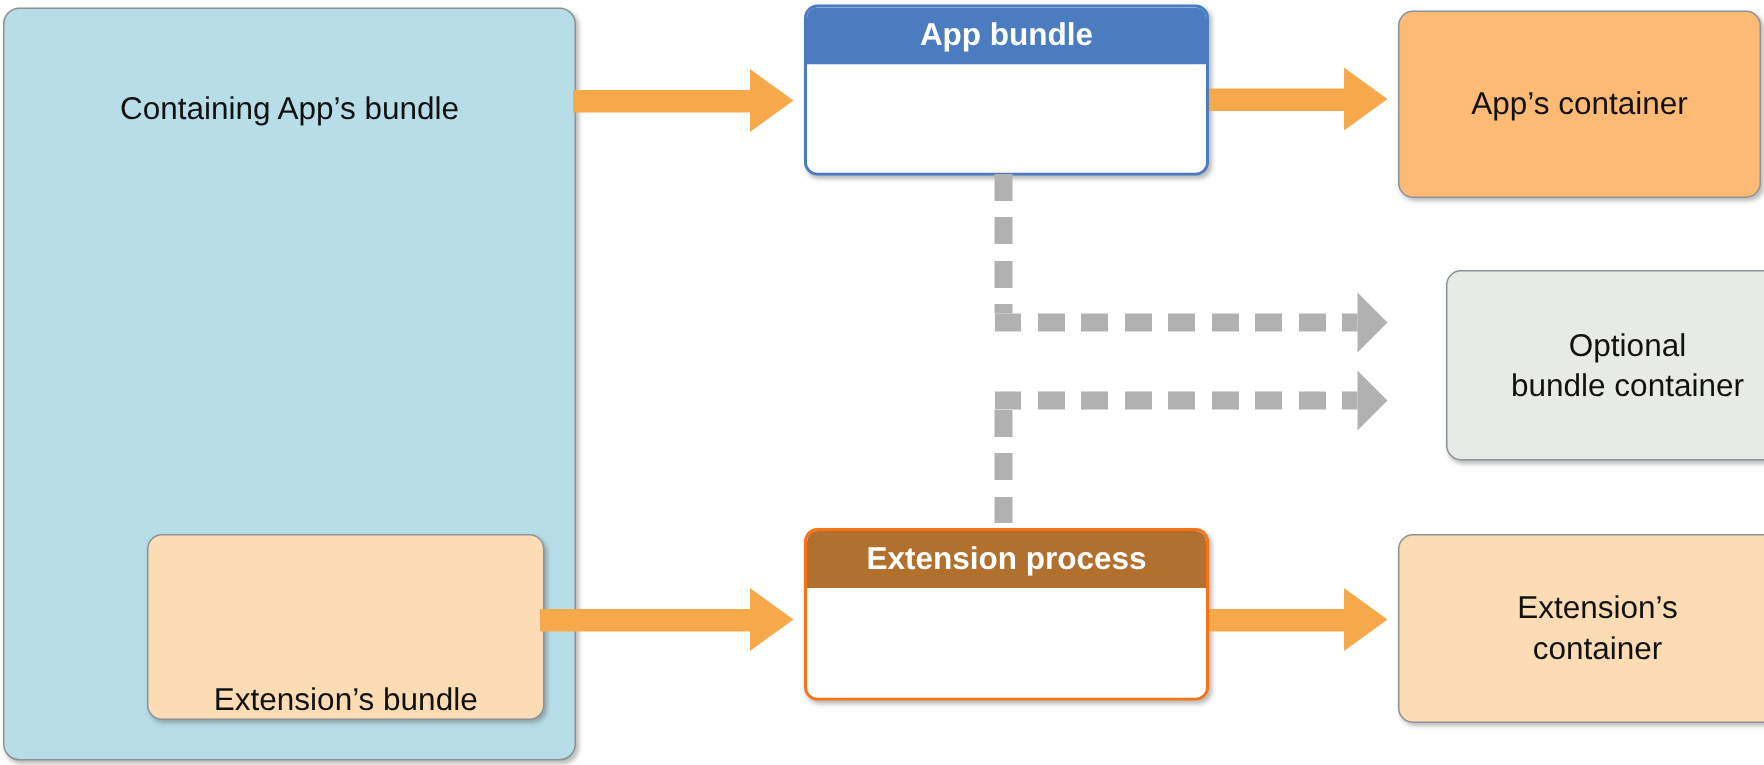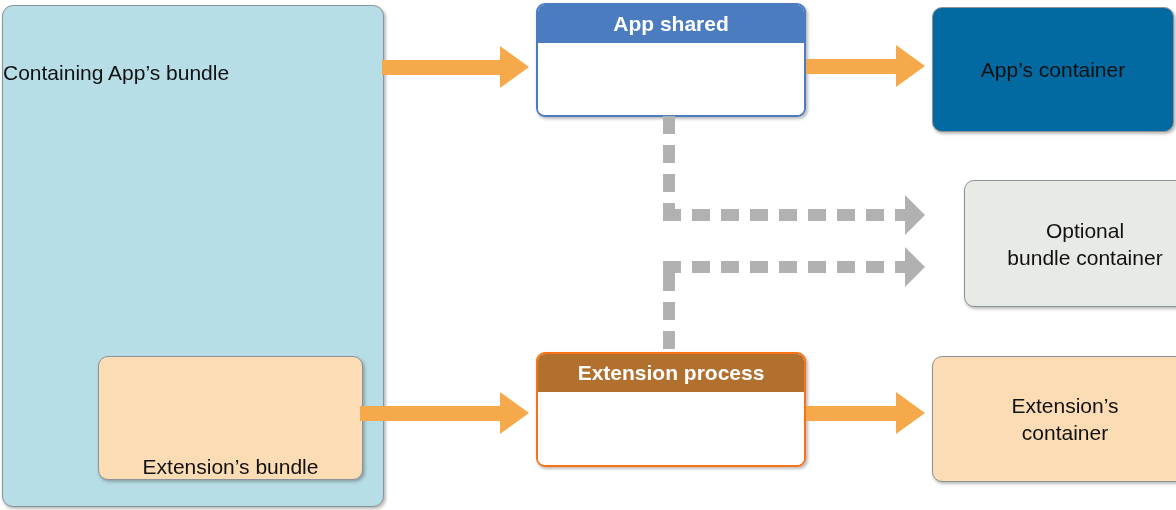--- a/index.html
+++ b/index.html
@@ -7,21 +7,21 @@
     position:relative;width:1176px;height:510px;background:#ffffff;overflow:hidden;
     font-family:"Liberation Sans","DejaVu Sans",sans-serif;color:#111;
   }
   
   .panel{
     position:absolute;left:2px;top:5px;width:380px;height:500px;
     background:#b7dde7;border:1.5px solid #8b9398;border-radius:11px;
     box-shadow:1.5px 2px 3px rgba(60,60,60,.35);
   }
   .panel-title{
-    position:absolute;left:0;top:54px;width:100%;
+    position:absolute;left:0;top:54px;width:100%;text-align:center;
     font-size:21px;line-height:26px;
   }
   .bundle{
     position:absolute;left:95px;top:350px;width:263px;height:122px;
     background:#fbdcb4;border:1.5px solid #8b9398;border-radius:10px;
     box-shadow:1.5px 2px 3px rgba(60,60,60,.35);
     display:flex;align-items:flex-end;justify-content:center;
     font-size:21px;
   }
   
@@ -38,21 +38,21 @@
   .process.blue .process-header{background:#4a7cbf;}
   .process.brown .process-header{background:#b2702e;}
   .process-body{height:100%;background:#ffffff;}
   
   .rbox{
     position:absolute;left:932px;width:240px;border:1.5px solid #8b9398;border-radius:10px;
     box-shadow:1.5px 2px 3px rgba(60,60,60,.35);
     display:flex;flex-direction:column;align-items:center;justify-content:center;
     font-size:21px;line-height:27px;text-align:center;
   }
-  .rbox.blue{top:7px;height:123px;background:#0369a1;text-align:right;}
+  .rbox.blue{top:7px;height:123px;background:#fdba74;text-align:right;}
   .rbox.gray{top:180px;height:125px;background:#e8eae6;margin-left:32px;}
   .rbox.peach{top:356px;height:124px;background:#fbdcb4;padding-left:12px;}
   
   .shaft{position:absolute;height:15px;background:#f5a94b;}
   .ohead{
     position:absolute;width:0;height:0;
     border-top:21px solid transparent;border-bottom:21px solid transparent;
     border-left:29px solid #f5a94b;
   }
   
@@ -76,21 +76,21 @@
 <div class="stage">
 
   <div class="panel">
     <div class="panel-title">Containing App’s bundle</div>
     <div class="bundle">
       <span>Extension’s bundle</span>
     </div>
   </div>
 
   <div class="process blue">
-    <div class="process-header">App shared</div>
+    <div class="process-header">App bundle</div>
     <div class="process-body"></div>
   </div>
 
   <div class="process brown">
     <div class="process-header">Extension process</div>
     <div class="process-body"></div>
   </div>
 
   <div class="rbox blue">
     <span>App’s container</span>

